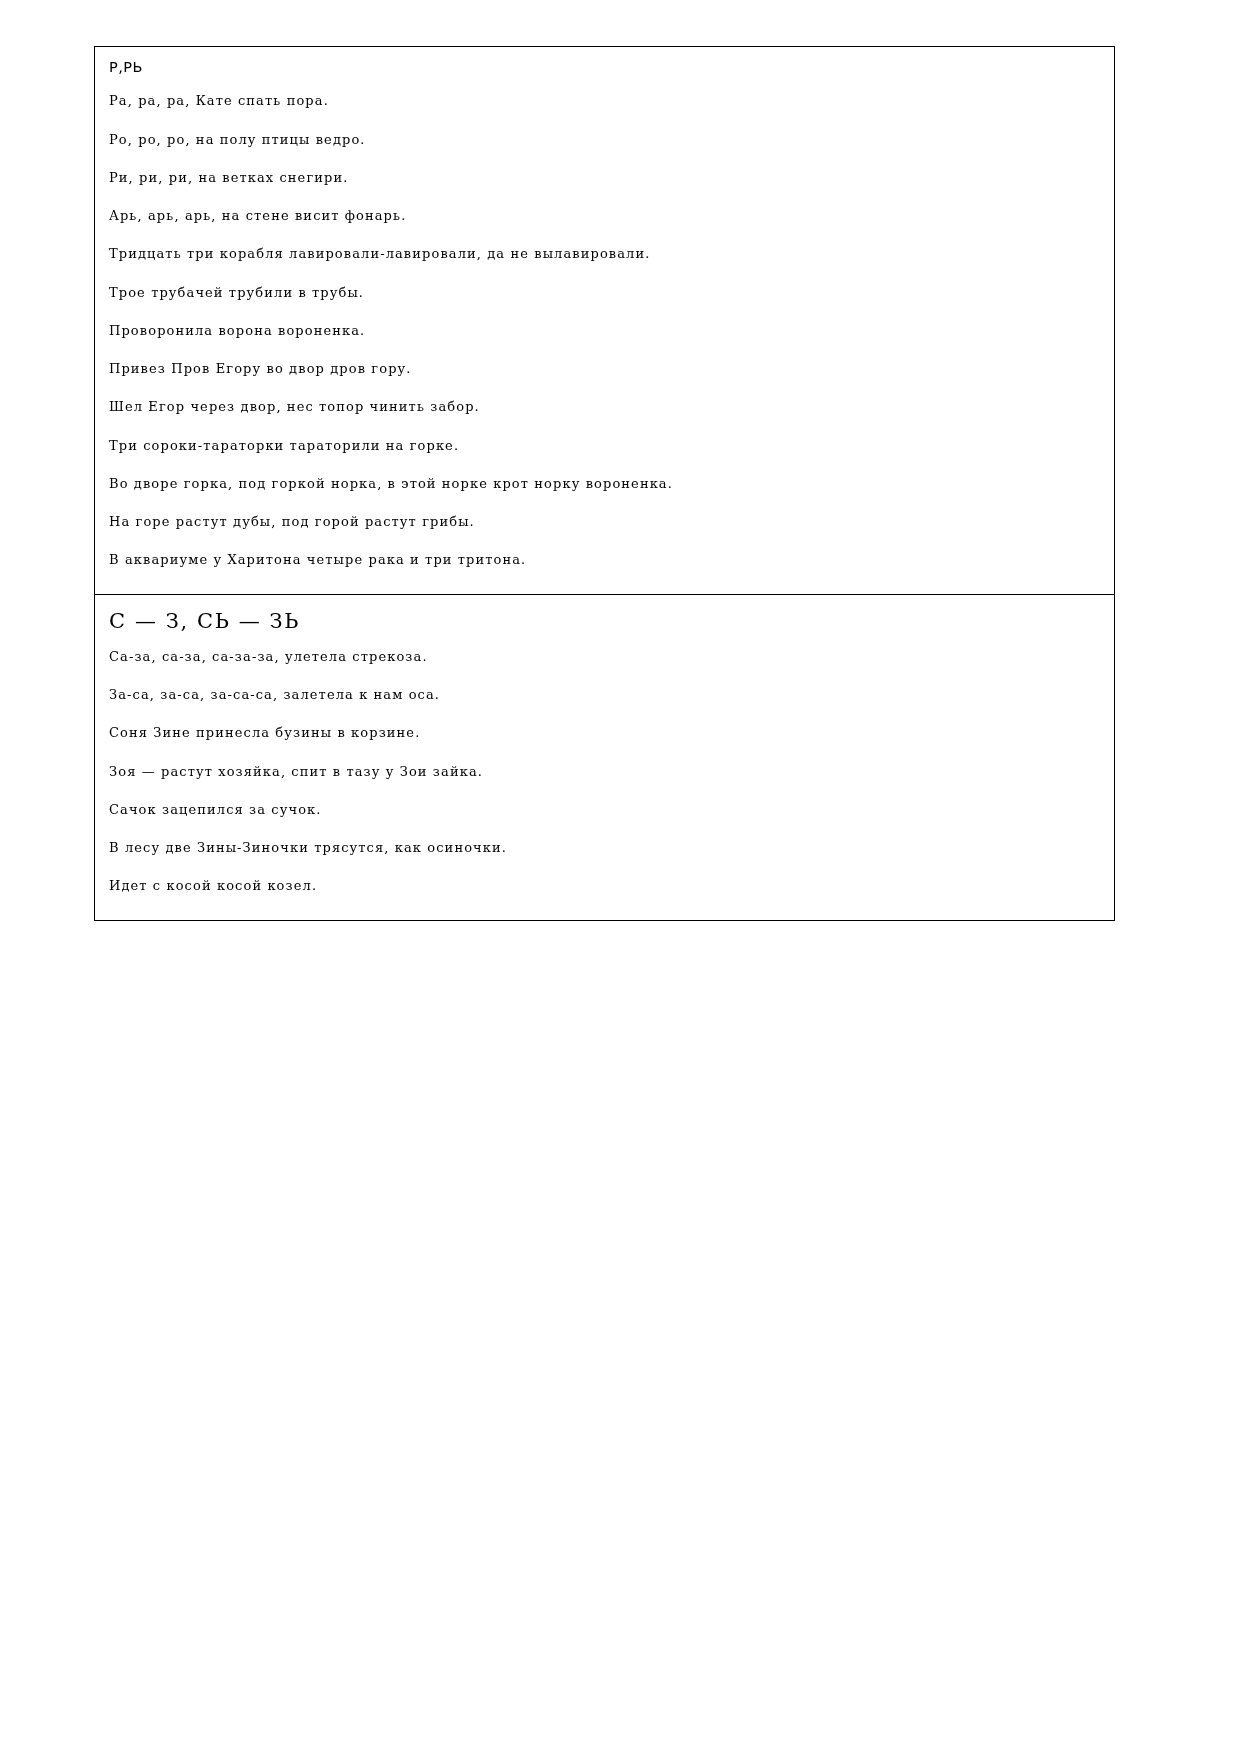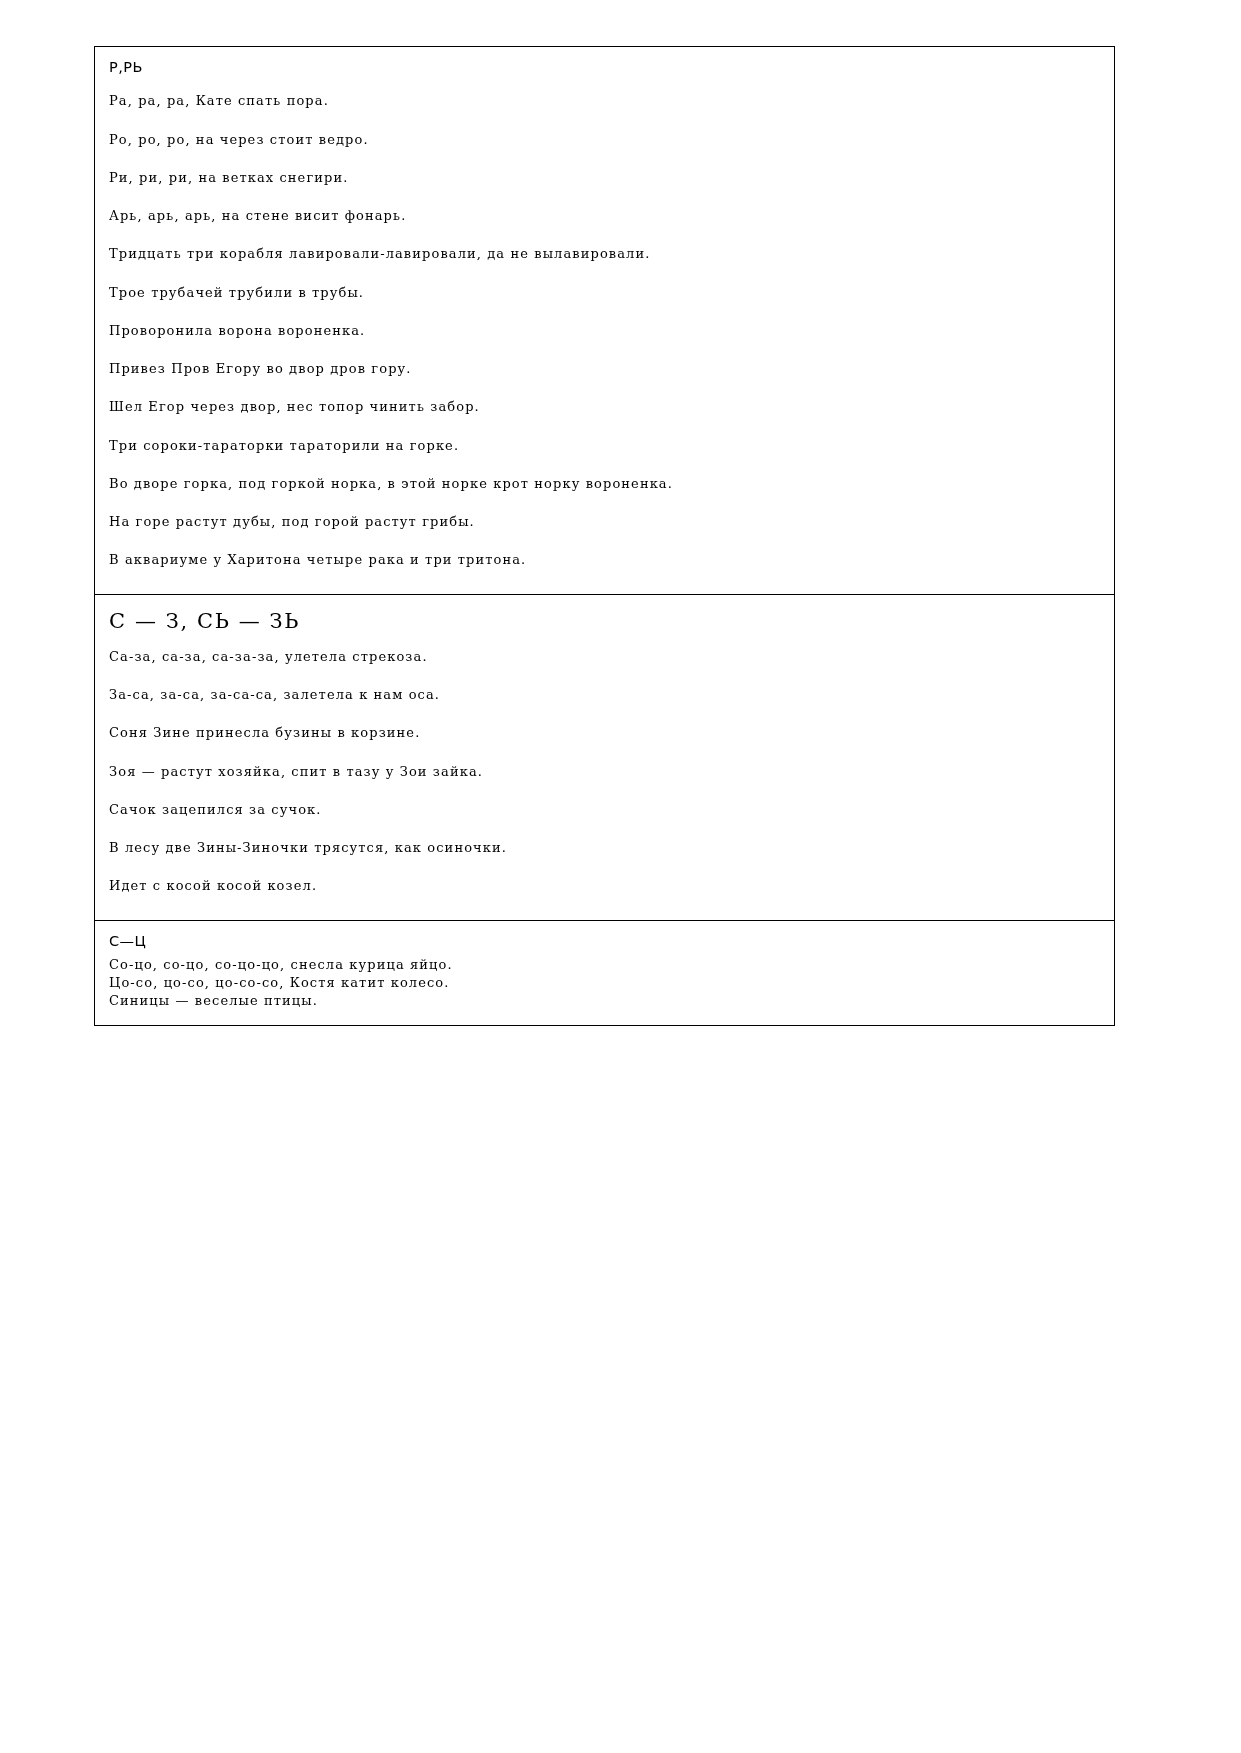--- a/index.html
+++ b/index.html
@@ -67,21 +67,21 @@
 
 <div class="page">
   <table class="doc-table">
     <tbody>
 
       <tr>
         <td class="cell">
           <div class="cell-inner">
             <div class="section-head">Р,РЬ</div>
             <div class="line">Ра, ра, ра, Кате спать пора.</div>
-            <div class="line">Ро, ро, ро, на через стоит ведро.</div>
+            <div class="line">Ро, ро, ро, на полу птицы ведро.</div>
             <div class="line">Ри, ри, ри, на ветках снегири.</div>
             <div class="line">Арь, арь, арь, на стене висит фонарь.</div>
             <div class="line">Тридцать три корабля лавировали-лавировали, да не вылавировали.</div>
             <div class="line">Трое трубачей трубили в трубы.</div>
             <div class="line">Проворонила ворона вороненка.</div>
             <div class="line">Привез Пров Егору во двор дров гору.</div>
             <div class="line">Шел Егор через двор, нес топор чинить забор.</div>
             <div class="line">Три сороки-тараторки тараторили на горке.</div>
             <div class="line">Во дворе горка, под горкой норка, в этой норке крот норку вороненка.</div>
             <div class="line">На горе растут дубы, под горой растут грибы.</div>
@@ -101,26 +101,16 @@
             <div class="line">За-са, за-са, за-са-са, залетела к нам оса.</div>
             <div class="line">Соня Зине принесла бузины в корзине.</div>
             <div class="line">Зоя — растут хозяйка, спит в тазу у Зои зайка.</div>
             <div class="line">Сачок зацепился за сучок.</div>
             <div class="line">В лесу две Зины-Зиночки трясутся, как осиночки.</div>
             <div class="line">Идет с косой косой козел.</div>
           </div>
         </td>
       </tr>
 
-      <tr>
-        <td class="cell">
-          <div class="cell-inner">
-            <div class="section-head">С—Ц</div>
-            <div class="line tight">Со-цо, со-цо, со-цо-цо, снесла курица яйцо.</div>
-            <div class="line tight">Цо-со, цо-со, цо-со-со, Костя катит колесо.</div>
-            <div class="line tight">Синицы — веселые птицы.</div>
-          </div>
-        </td>
-      </tr>
 
     </tbody>
   </table>
 </div>
 
 </body></html>

